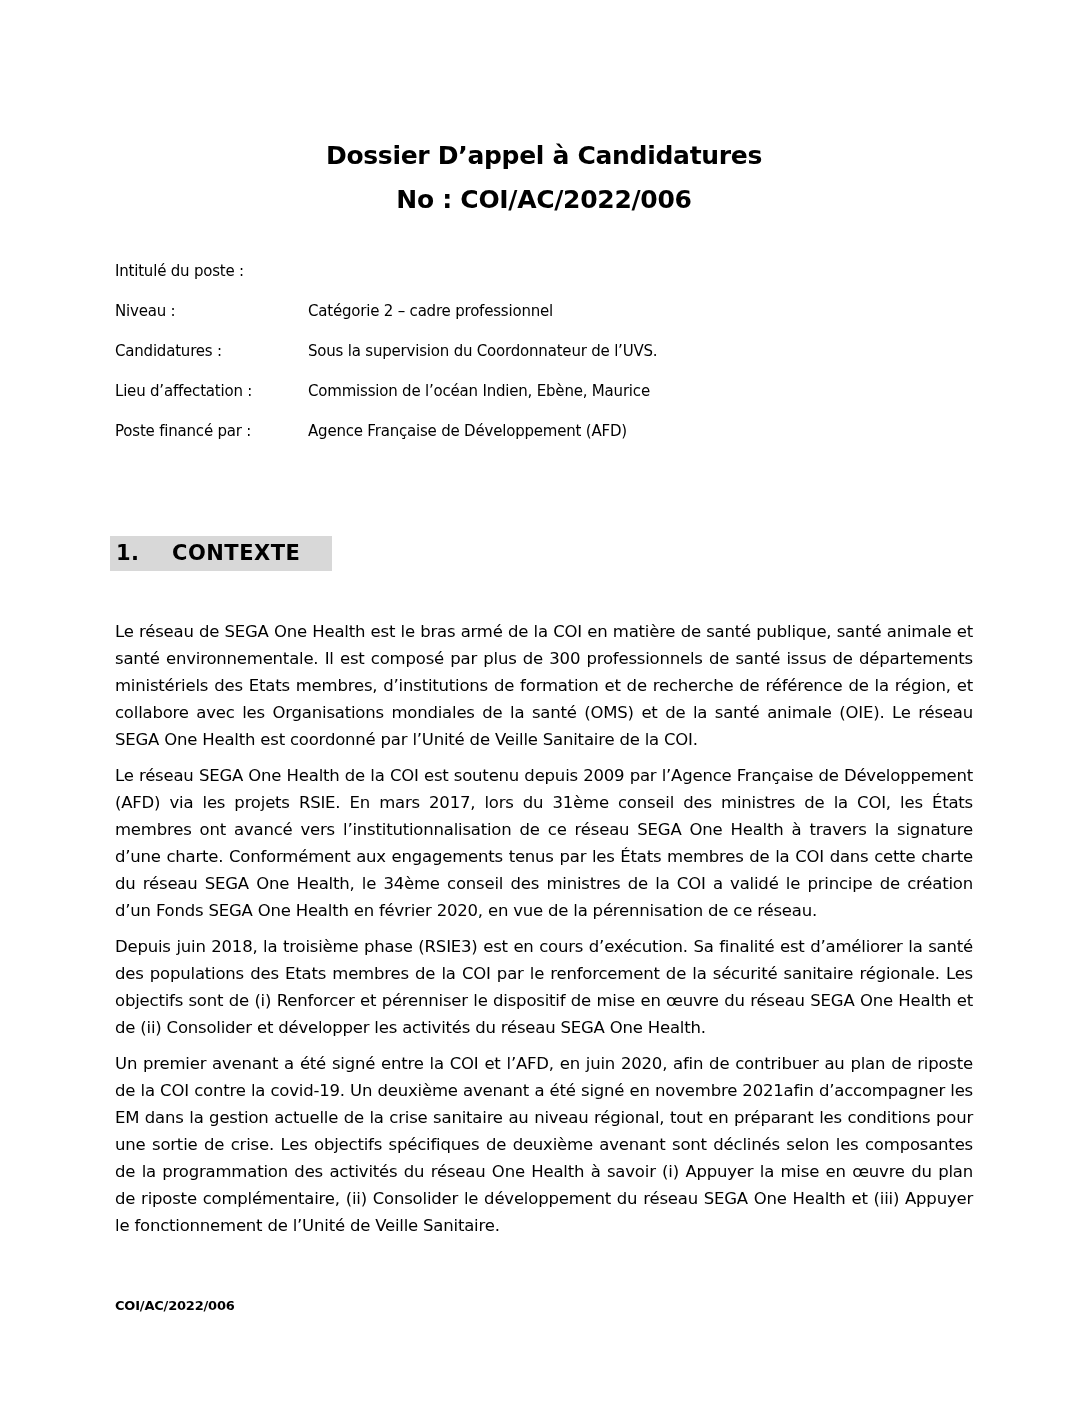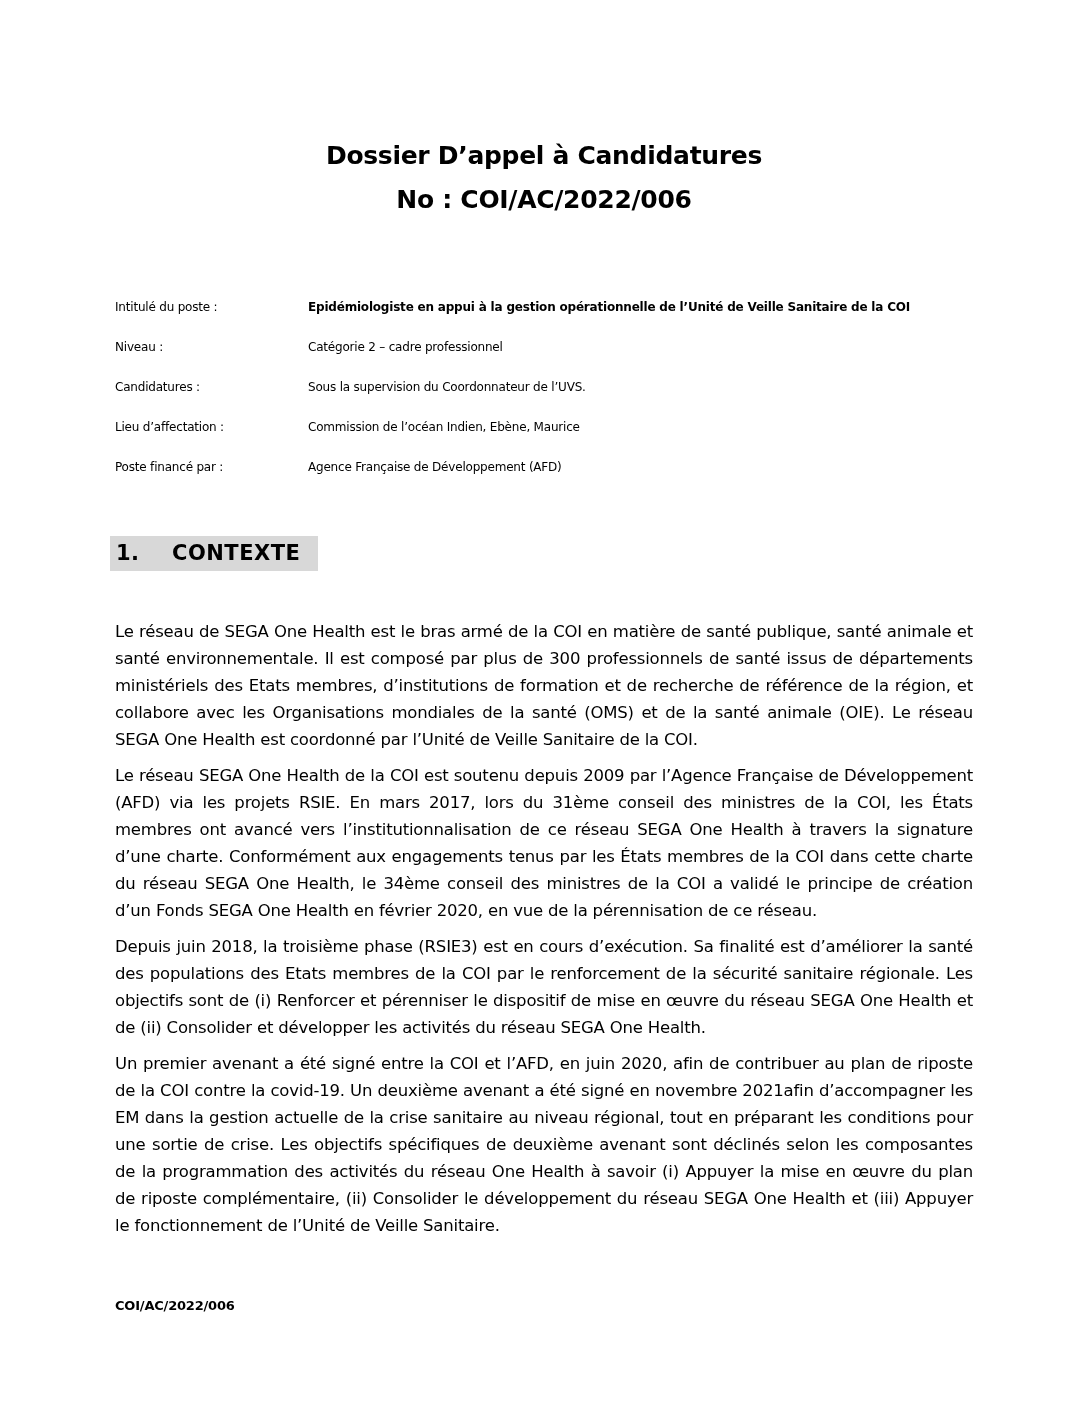--- a/index.html
+++ b/index.html
@@ -29,44 +29,43 @@
     line-height: 44px;
     letter-spacing: -0.3px;
   }
 
   
   .meta-block {
     position: absolute;
     top: 258px;
     left: 115px;
     width: 858px;
-    font-size: 12px;
+    font-size: 15px;
     letter-spacing: -0.2px;
-    margin-top: 36px;
   }
   .meta-row {
     display: grid;
     grid-template-columns: 193px 1fr;
     column-gap: 0;
     margin-bottom: 13px;
     line-height: 27px;
   }
   .meta-label { white-space: nowrap; }
   .meta-value.bold { font-weight: bold; }
 
   
   .section-heading {
     position: absolute;
     top: 536px;
     left: 110px;
   }
   .section-heading .hl {
     display: inline-block;
     background: #d8d8d8;
-    padding: 3px 18px 4px 6px;
+    padding: 3px 32px 4px 6px;
     font-weight: bold;
     font-size: 21px;
     line-height: 28px;
     letter-spacing: 0.5px;
   }
   .sec-num {
     display: inline-block;
     width: 56px;
   }
 
@@ -102,21 +101,20 @@
 <div class="page">
 
   <div class="title-block">
     <div>Dossier D’appel à Candidatures</div>
     <div>No : COI/AC/2022/006</div>
   </div>
 
   <div class="meta-block">
     <div class="meta-row">
       <div class="meta-label">Intitulé du poste :</div>
-      <div class="meta-value bold">Epidémiologiste en appui à la gestion opérationnelle de l’Unité de Veille Sanitaire de la COI</div>
     </div>
     <div class="meta-row">
       <div class="meta-label">Niveau :</div>
       <div class="meta-value">Catégorie 2 – cadre professionnel</div>
     </div>
     <div class="meta-row">
       <div class="meta-label">Candidatures :</div>
       <div class="meta-value">Sous la supervision du Coordonnateur de l’UVS.</div>
     </div>
     <div class="meta-row">

